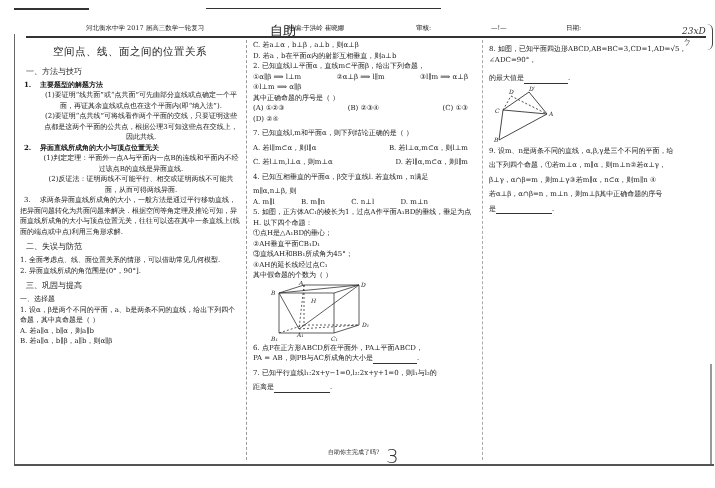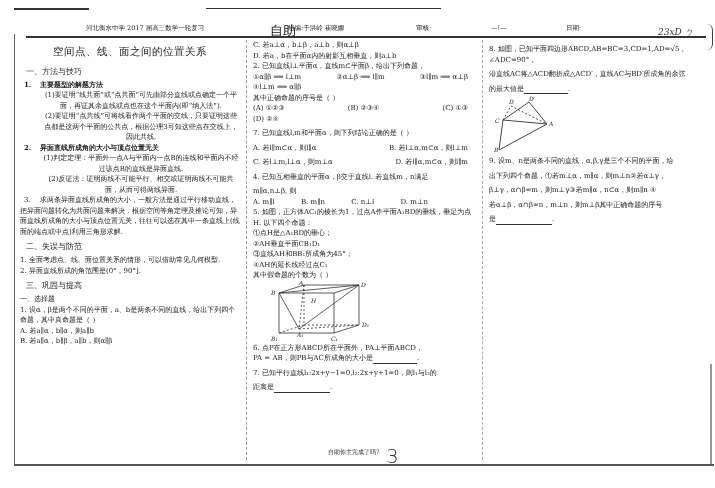--- a/index.html
+++ b/index.html
@@ -21,21 +21,21 @@
   .h2 { font-size:8px; margin:4px 0 2px 6px; }
   .p { margin:0; }
   .indent { padding-left:22px;text-align:center; }
   .bold { font-weight:bold; }
   .num { display:inline-block; width:16px; padding-left:4px; }
   .gap-s { height:4px; }
   .opts { display:flex; justify-content:space-between; padding-right:10px; }
   .blank { display:inline-block; width:44px; border-bottom:1px solid #333; height:8px; vertical-align:bottom; }
   .footer-note { position:absolute; left:322px; top:444px; font-size:6px; }
   .handwrite-3 { position:absolute; left:380px; top:440px; font-size:20px; font-family:"DejaVu Sans", sans-serif; font-weight:300; color:#333; }
-  .handwrite-date { position:absolute; left:652px; top:22px; font-size:9px; font-style:italic; color:#333; }
+  .handwrite-date { position:absolute; left:676px; top:22px; font-size:9px; font-style:italic; color:#333; }
   .bracket-hw { position:absolute; left:700px; top:20px; width:6px; height:26px; border-right:1px solid #444; border-radius:0 6px 6px 0; }
   svg { display:block; }
   .right-bar { position:absolute; left:704px; top:360px; width:2px; height:100px; background:#999; }
 </style>
 </head>
 <body>
 
 <div class="page">
   <div class="header-rule-top"></div>
   <div class="header-rule-top2"></div>
@@ -159,21 +159,20 @@
     <p class="p"><span>距离是</span><span class="blank" style="width:56px;"></span>.</p>
   </div>
 
   <div class="footer-note">自助你主完成了吗?</div>
   <div class="handwrite-3">3</div>
 
   <div class="col col3">
     <div class="gap-s"></div>
     <p class="p">8. 如图，已知平面四边形ABCD,AB=BC=3,CD=1,AD=√5，∠ADC=90°，</p>
     <div class="gap-s"></div>
-    <p class="p">沿直线AC将△ACD翻折成△ACD′，直线AC与BD′所成角的余弦</p>
     <div class="gap-s"></div>
     <p class="p"><span>的最大值是</span><span class="blank"></span>.</p>
     <div style="height:58px;">
       <svg width="80" height="58" viewBox="0 0 80 58">
         <g stroke="#333" stroke-width="0.9" fill="none">
           <line x1="14" y1="26" x2="58" y2="30"></line>
           <line x1="14" y1="26" x2="10" y2="56"></line>
           <line x1="10" y1="56" x2="58" y2="30"></line>
           <line x1="14" y1="26" x2="22" y2="12" stroke-dasharray="2,2"></line>
           <line x1="22" y1="12" x2="58" y2="30" stroke-dasharray="2,2"></line>

